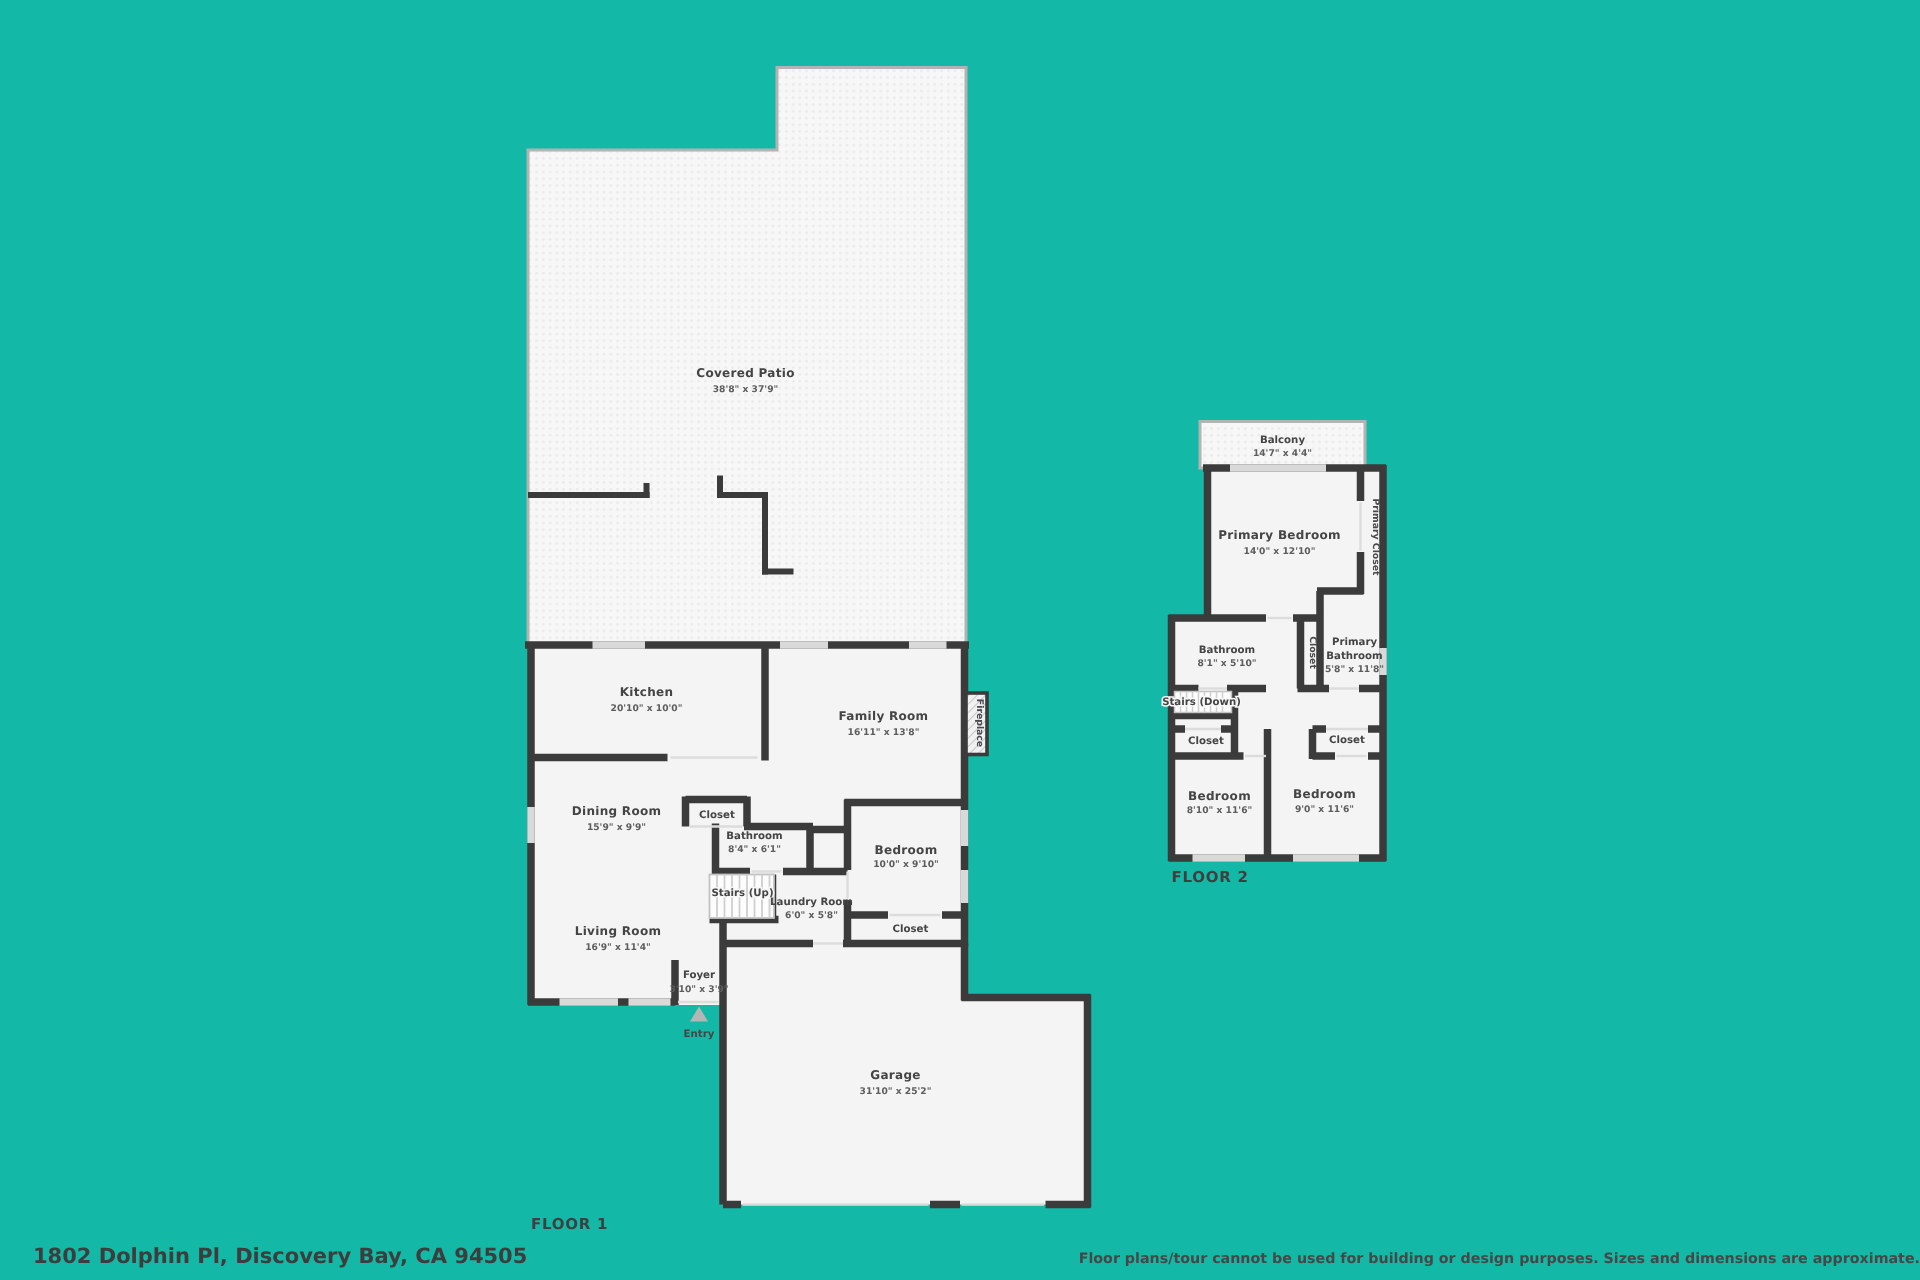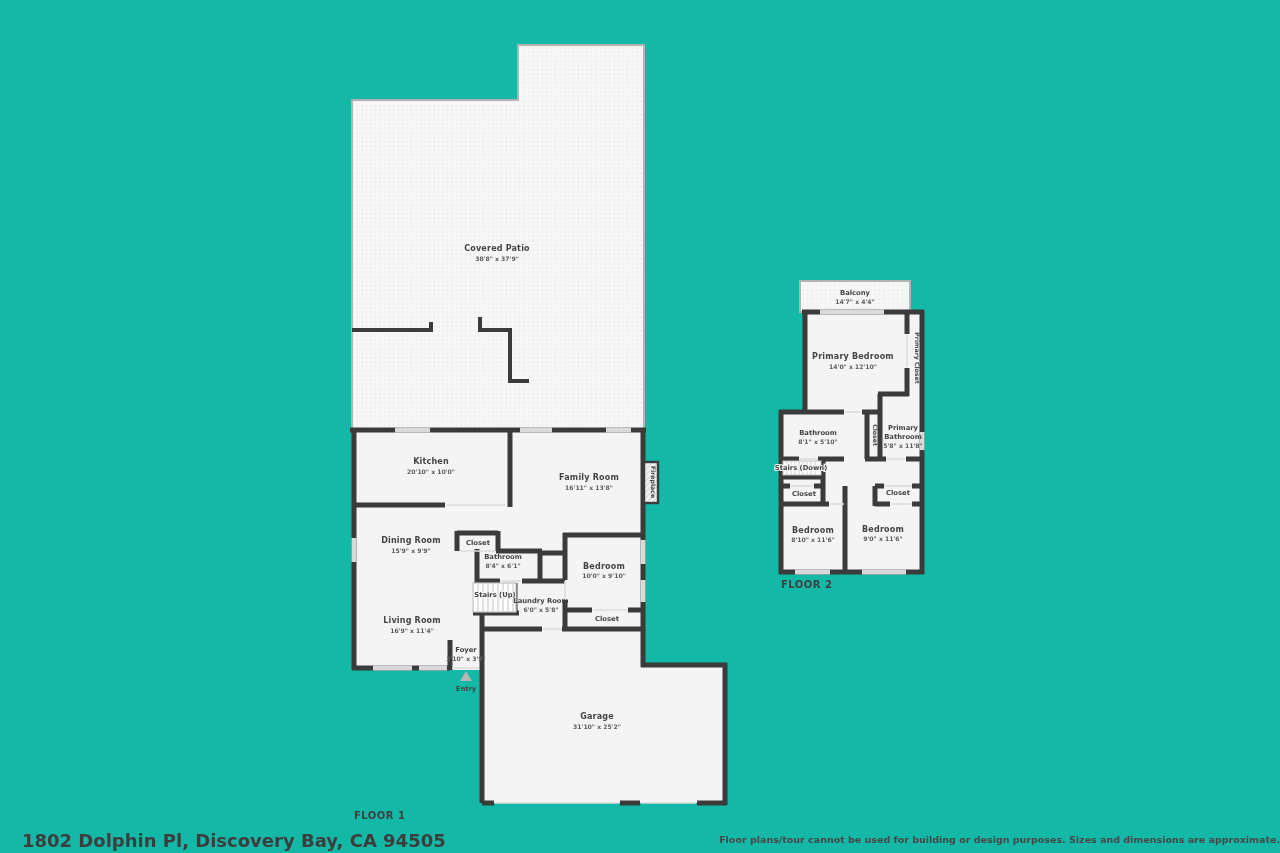--- a/index.html
+++ b/index.html
@@ -5,21 +5,21 @@
   html,body{margin:0;padding:0;background:#fff;}
   #stage{position:relative;width:1280px;height:853px;background:#14b8a6;overflow:hidden;
          font-family:"DejaVu Sans","Liberation Sans",sans-serif;}
   svg text{font-family:"DejaVu Sans","Liberation Sans",sans-serif;}
   .rn{font-size:8px;font-weight:700;fill:#454545;letter-spacing:.2px;text-anchor:middle;}
   .rns{font-size:6.8px;font-weight:700;fill:#454545;text-anchor:middle;}
   .rd{font-size:6.1px;font-weight:700;fill:#5d5d5d;text-anchor:middle;}
   .vtx{font-size:6.2px;font-weight:700;fill:#4a4a4a;text-anchor:middle;}
   .flr{font-size:10px;font-weight:700;fill:#3f3f3f;letter-spacing:.5px;}
   .halo{paint-order:stroke;stroke:#f7f7f7;stroke-width:2px;}
-  .addr{position:absolute;left:22px;top:830px;font-size:18px;font-weight:700;color:#3d3d3d;}
+  .addr{position:absolute;left:22px;top:830px;font-size:14px;font-weight:700;color:#3d3d3d;}
   .disc{position:absolute;left:0;top:834px;width:1280px;text-align:right;
         font-size:9.5px;font-weight:700;color:#474747;}
 </style>
 </head>
 <body>
 
 <div id="stage">
 <svg width="1280" height="853" viewBox="0 0 1280 853">
   <defs>
     <pattern id="dots" width="4.5" height="4.5" patternUnits="userSpaceOnUse">

